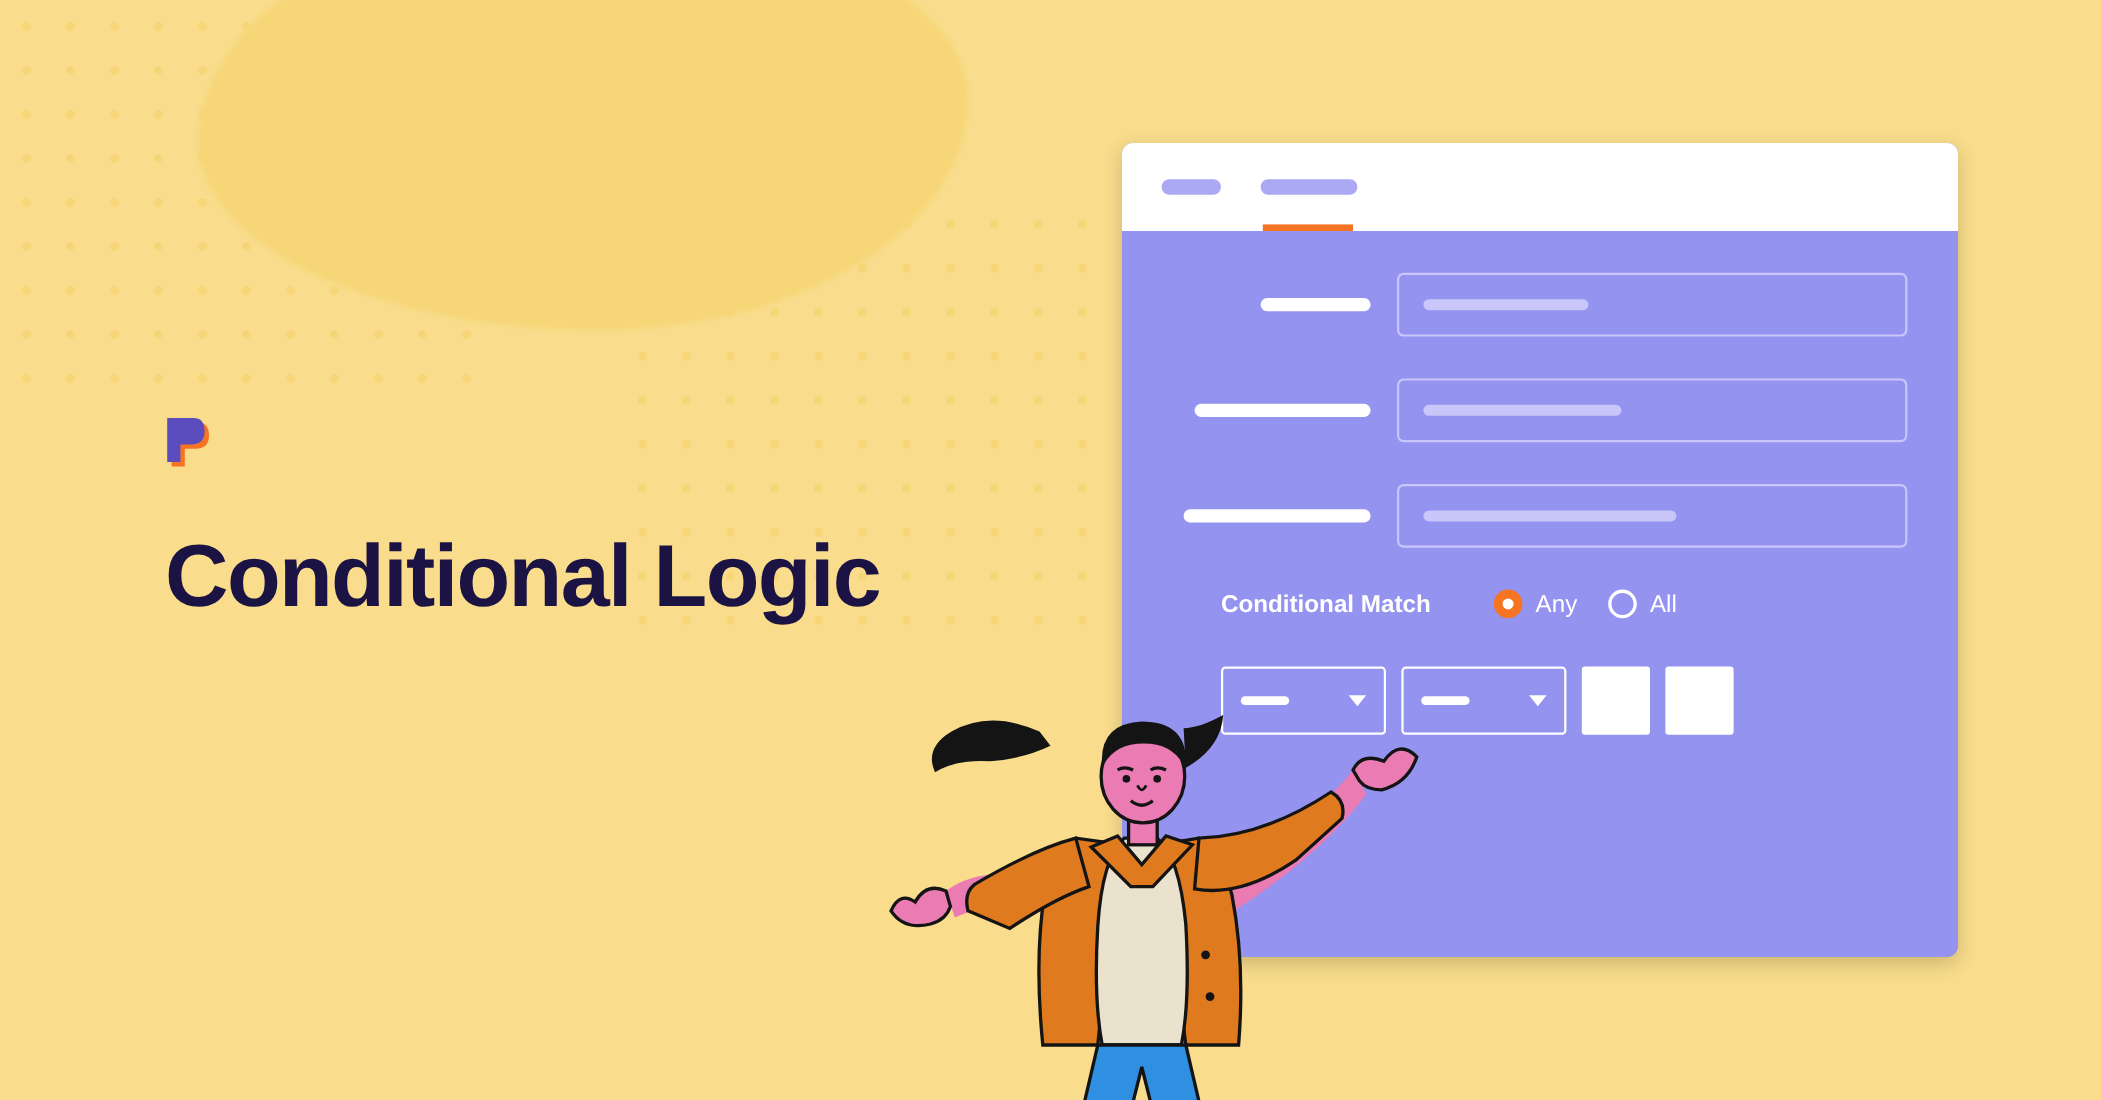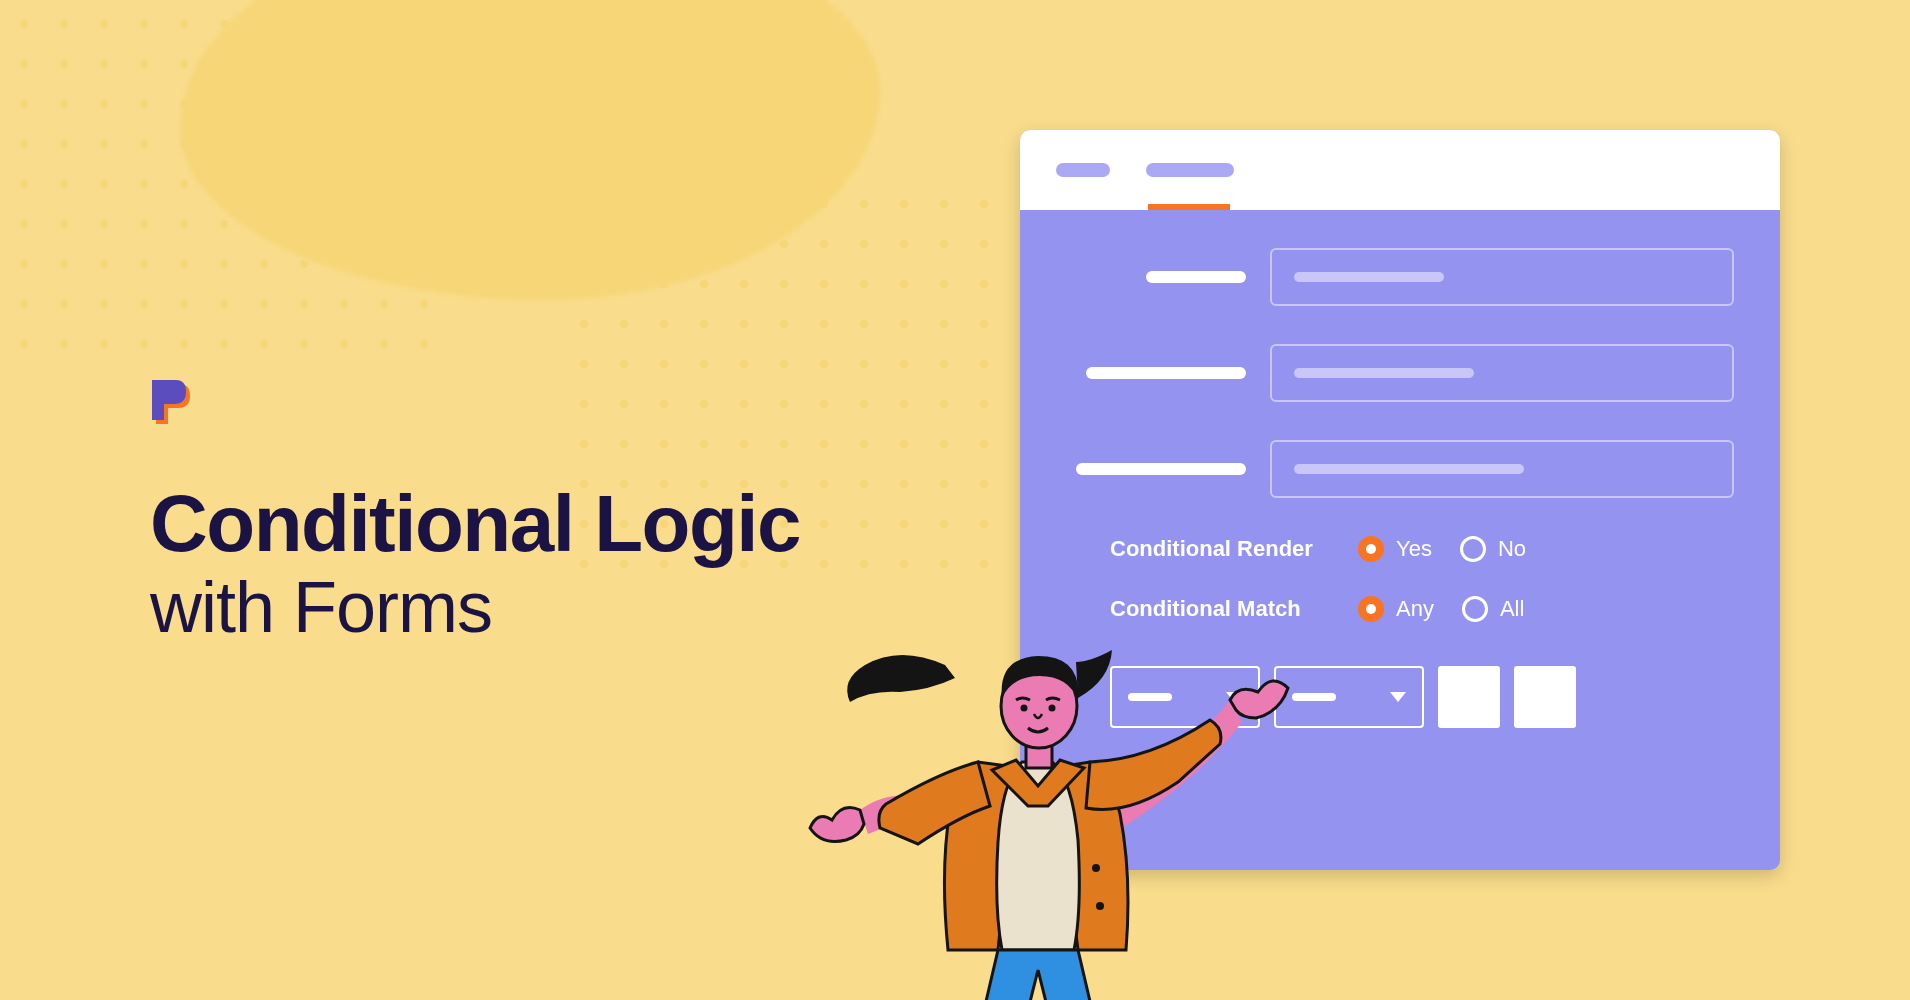--- a/index.html
+++ b/index.html
@@ -427,21 +427,20 @@
 <div class="left">
   <div class="logo">
     <span class="logo-mark">
       <svg viewBox="0 0 44 48" width="44" height="48">
         <path d="M6 4 L30 4 Q40 4 40 16 Q40 28 28 28 L18 28 L18 44 L6 44 Z" fill="#F77423"></path>
         <path d="M2 0 L26 0 Q36 0 36 12 Q36 24 24 24 L14 24 L14 40 L2 40 Z" fill="#5B4DBE"></path>
       </svg>
     </span>
   </div>
   <div class="headline">Conditional Logic</div>
-  <div class="subhead">with Forms</div>
 </div>
 
 <div class="window">
   <div class="topbar">
     <div class="tab-pill" style="width:54px"></div>
     <div class="tab-pill" style="width:88px"></div>
     <div class="tab-accent"></div>
   </div>
   <div class="panel">
     <div class="row">
@@ -462,31 +461,20 @@
     </div>
     <div class="row">
       <div style="width:180px;display:flex;justify-content:flex-end">
         <div class="label-skel" style="width:170px"></div>
       </div>
       <div class="field">
         <div class="field-skel" style="width:230px"></div>
       </div>
     </div>
 
-    <div class="opt-row">
-      <div class="opt-label">Conditional Render</div>
-      <div class="radio">
-        <span class="r on"></span>
-        <span>Yes</span>
-      </div>
-      <div class="radio">
-        <span class="r"></span>
-        <span>No</span>
-      </div>
-    </div>
 
     <div class="opt-row">
       <div class="opt-label">Conditional Match</div>
       <div class="radio">
         <span class="r on"></span>
         <span>Any</span>
       </div>
       <div class="radio">
         <span class="r"></span>
         <span>All</span>

